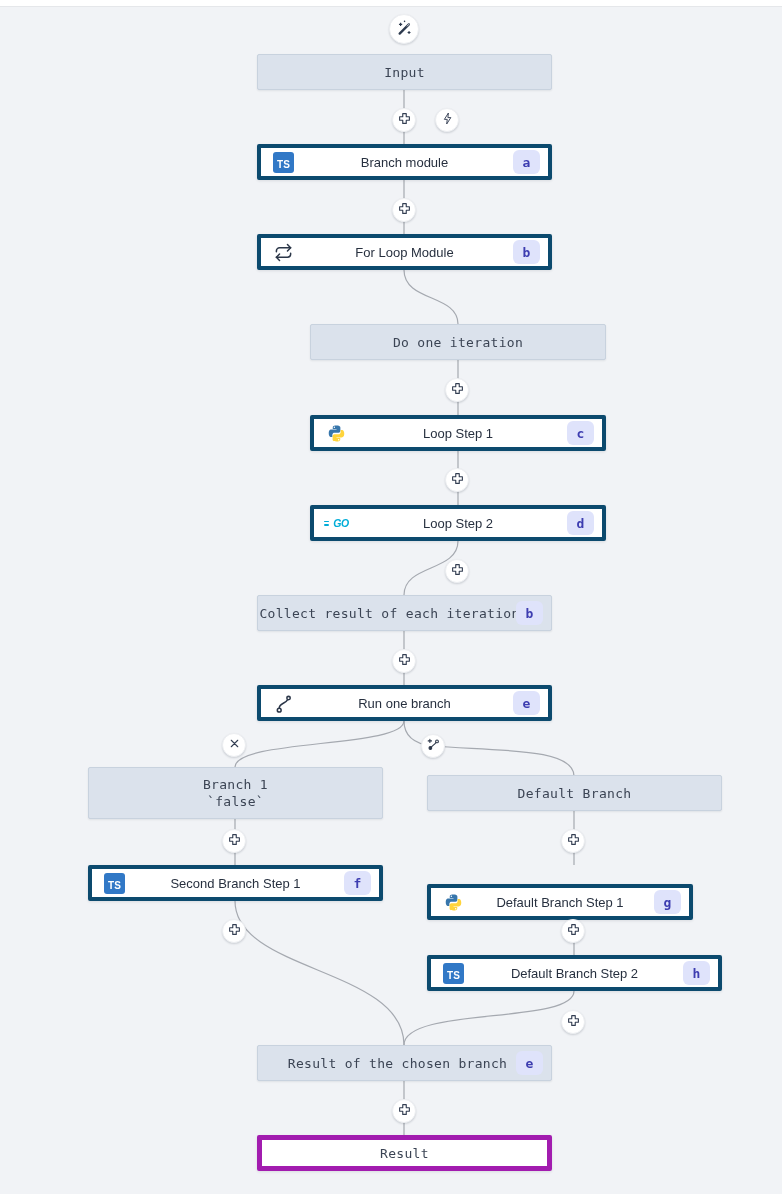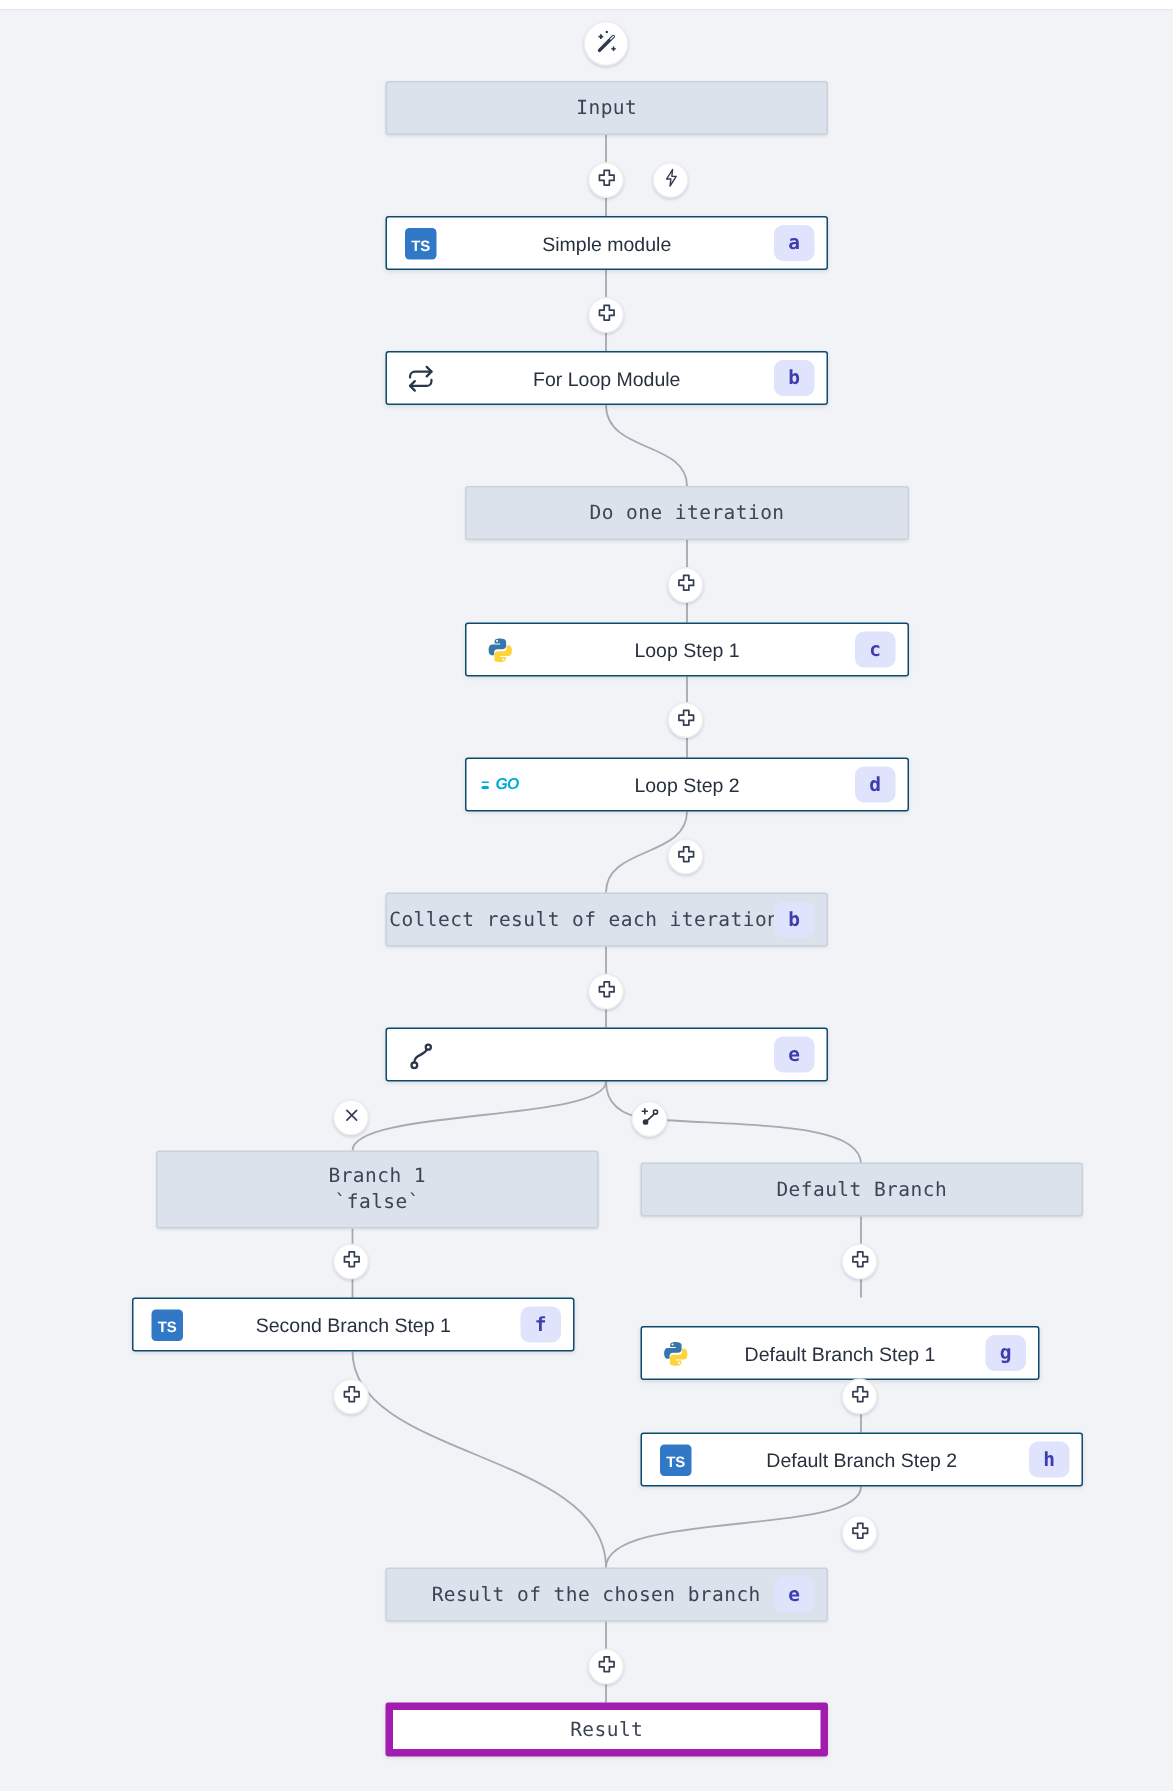--- a/index.html
+++ b/index.html
@@ -14,21 +14,21 @@
     background:#ffffff; border-bottom:1px solid #e5e7ea;
   }
   svg.edges { position:absolute; left:0; top:0; z-index:1; }
   svg.edges path { stroke:#a5a9b0; stroke-width:1.2; fill:none; }
 
   .node {
     position:absolute; z-index:2; height:36px; display:flex; align-items:center;
     border-radius:2px; font-size:13px;
   }
   .node.module {
-    background:#ffffff; border:1px solid #0c4a6e;
+    background:#ffffff; border:4px solid #0c4a6e;
     box-shadow:0 1px 3px rgba(15,23,42,.10);
     padding:0 16px 0 12px;
   }
   .node.virtual {
     background:#dbe2ec; border:1px solid #c8d2de;
     box-shadow:0 1px 2px rgba(15,23,42,.08);
     justify-content:center;
   }
   .node.virtual-white {
     background:#ffffff; border:5px solid #a21caf;
@@ -124,21 +124,21 @@
       <svg width="15" height="15" viewBox="0 0 24 24">
           <path d="M13.4 3.2 7 13.4h4.6l-.9 7.4 6.6-10.3h-4.7l.8-7.3z" stroke="#333e52" stroke-width="1.5" fill="none" stroke-linejoin="round"></path>
         </svg>
     </span>
   </button>
 
   <div class="node module" style="left:257px;top:144px;width:295px;">
     <span class="lang-icon">
         <span class="ts-box">TS</span>
       </span>
-    <span class="mlabel">Simple module</span>
+    <span class="mlabel">Branch module</span>
     <span class="badge">a</span>
   </div>
 
   <button class="circle-btn" style="left:392px;top:198px;">
     <span>
       <svg width="15" height="15" viewBox="0 0 24 24">
           <path d="M9.2 4.2h5.6v5h5v5.6h-5v5H9.2v-5h-5V9.2h5z" stroke="#333e52" stroke-width="1.8" fill="none" stroke-linejoin="round"></path>
         </svg>
     </span>
   </button>
@@ -221,20 +221,21 @@
   </button>
 
   <div class="node module" style="left:257px;top:685px;width:295px;">
     <span class="lang-icon">
       <svg width="19" height="19" viewBox="0 0 20 20" stroke="#2b3648" stroke-width="1.6" fill="none" stroke-linecap="round">
         <circle cx="5.5" cy="17" r="2"></circle>
         <circle cx="15.3" cy="4.3" r="1.8"></circle>
         <path d="M5.5 15 C5.5 9.5 12 10.5 14.4 6"></path>
       </svg>
     </span>
+    <span class="mlabel">Run one branch</span>
     <span class="badge">e</span>
   </div>
 
   <button class="circle-btn" style="left:222px;top:733px;">
     <span>
       <svg width="13" height="13" viewBox="0 0 20 20">
           <path d="M5 5l10 10 M15 5L5 15" stroke="#333e52" stroke-width="1.7" fill="none" stroke-linecap="round"></path>
         </svg>
     </span>
   </button>
@@ -242,21 +243,21 @@
     <span>
       <svg width="15" height="15" viewBox="0 0 24 24" stroke="#2b3648" stroke-width="1.7" fill="none" stroke-linecap="round">
         <path d="M3.5 6.2h5.4 M6.2 3.5v5.4"></path>
         <circle cx="17.6" cy="7" r="2.2"></circle>
         <circle cx="7" cy="17.6" r="2.2" fill="#2b3648"></circle>
         <path d="M8.7 15.9 C11.6 13 13.6 12 15.9 9"></path>
       </svg>
     </span>
   </button>
 
-  <div class="node virtual two-line" style="left:88px;top:767px;width:295px;margin-left:16px;">
+  <div class="node virtual two-line" style="left:88px;top:767px;width:295px;">
     <span class="vlabel">Branch 1</span>
     <span class="vlabel">`false`</span>
   </div>
 
   <div class="node virtual" style="left:427px;top:775px;width:295px;">
     <span class="vlabel">Default Branch</span>
   </div>
 
   <button class="circle-btn" style="left:222px;top:829px;">
     <span>

